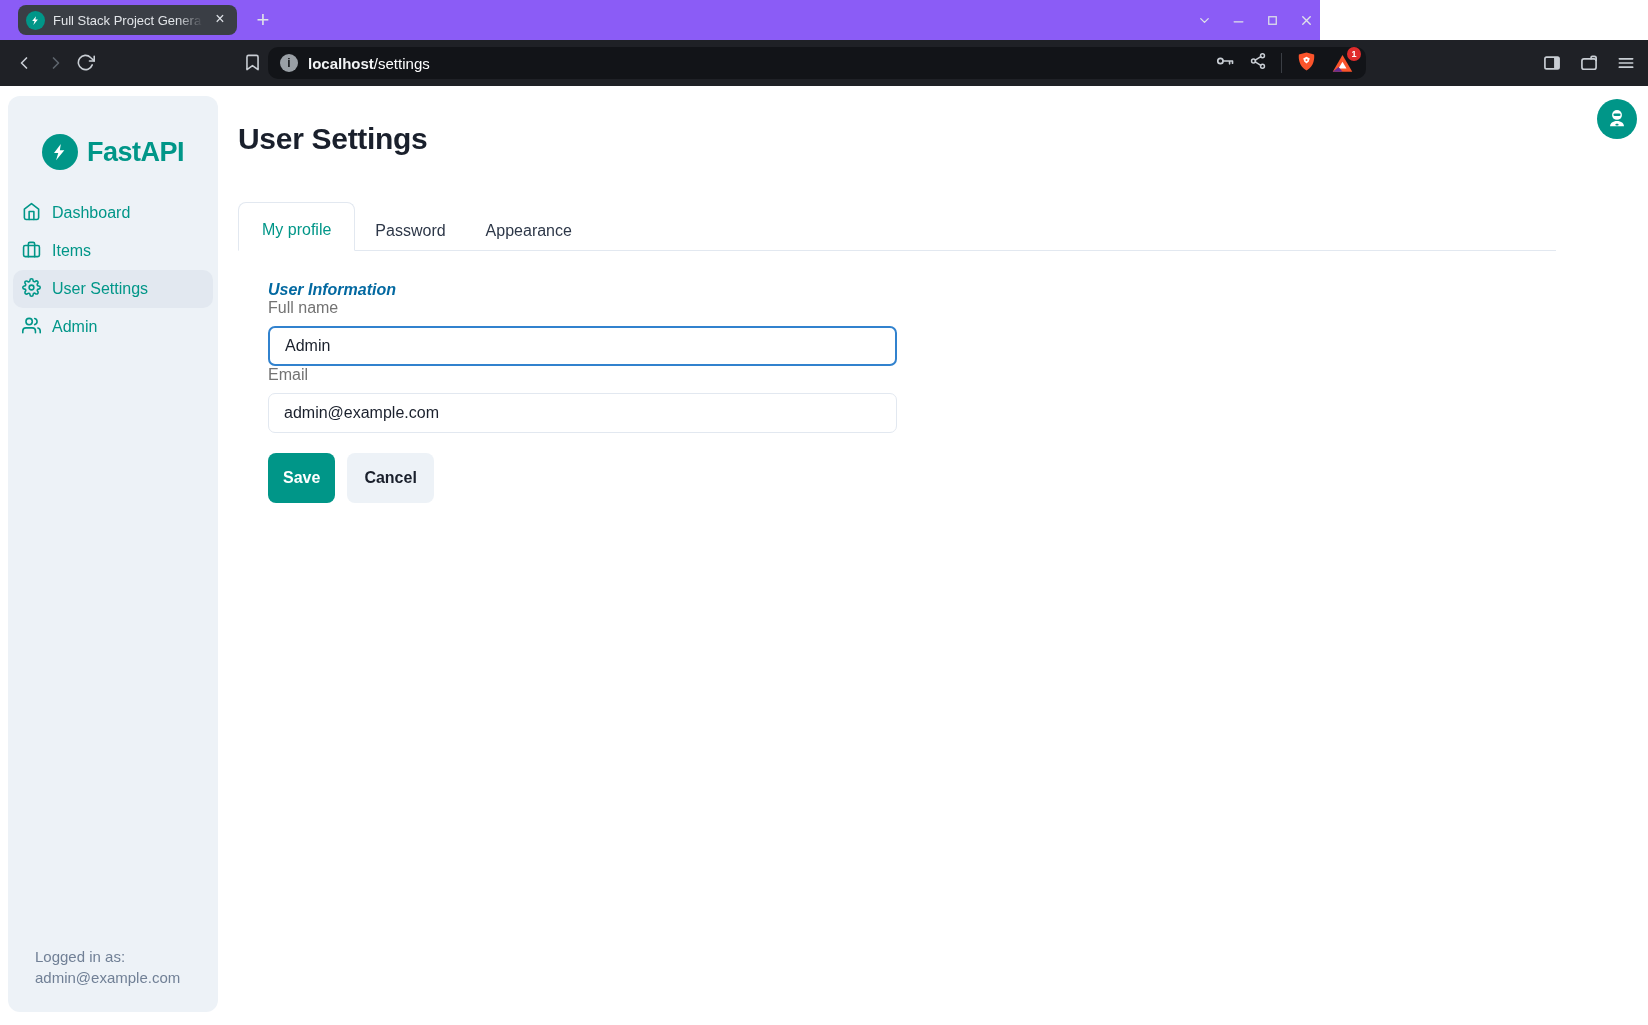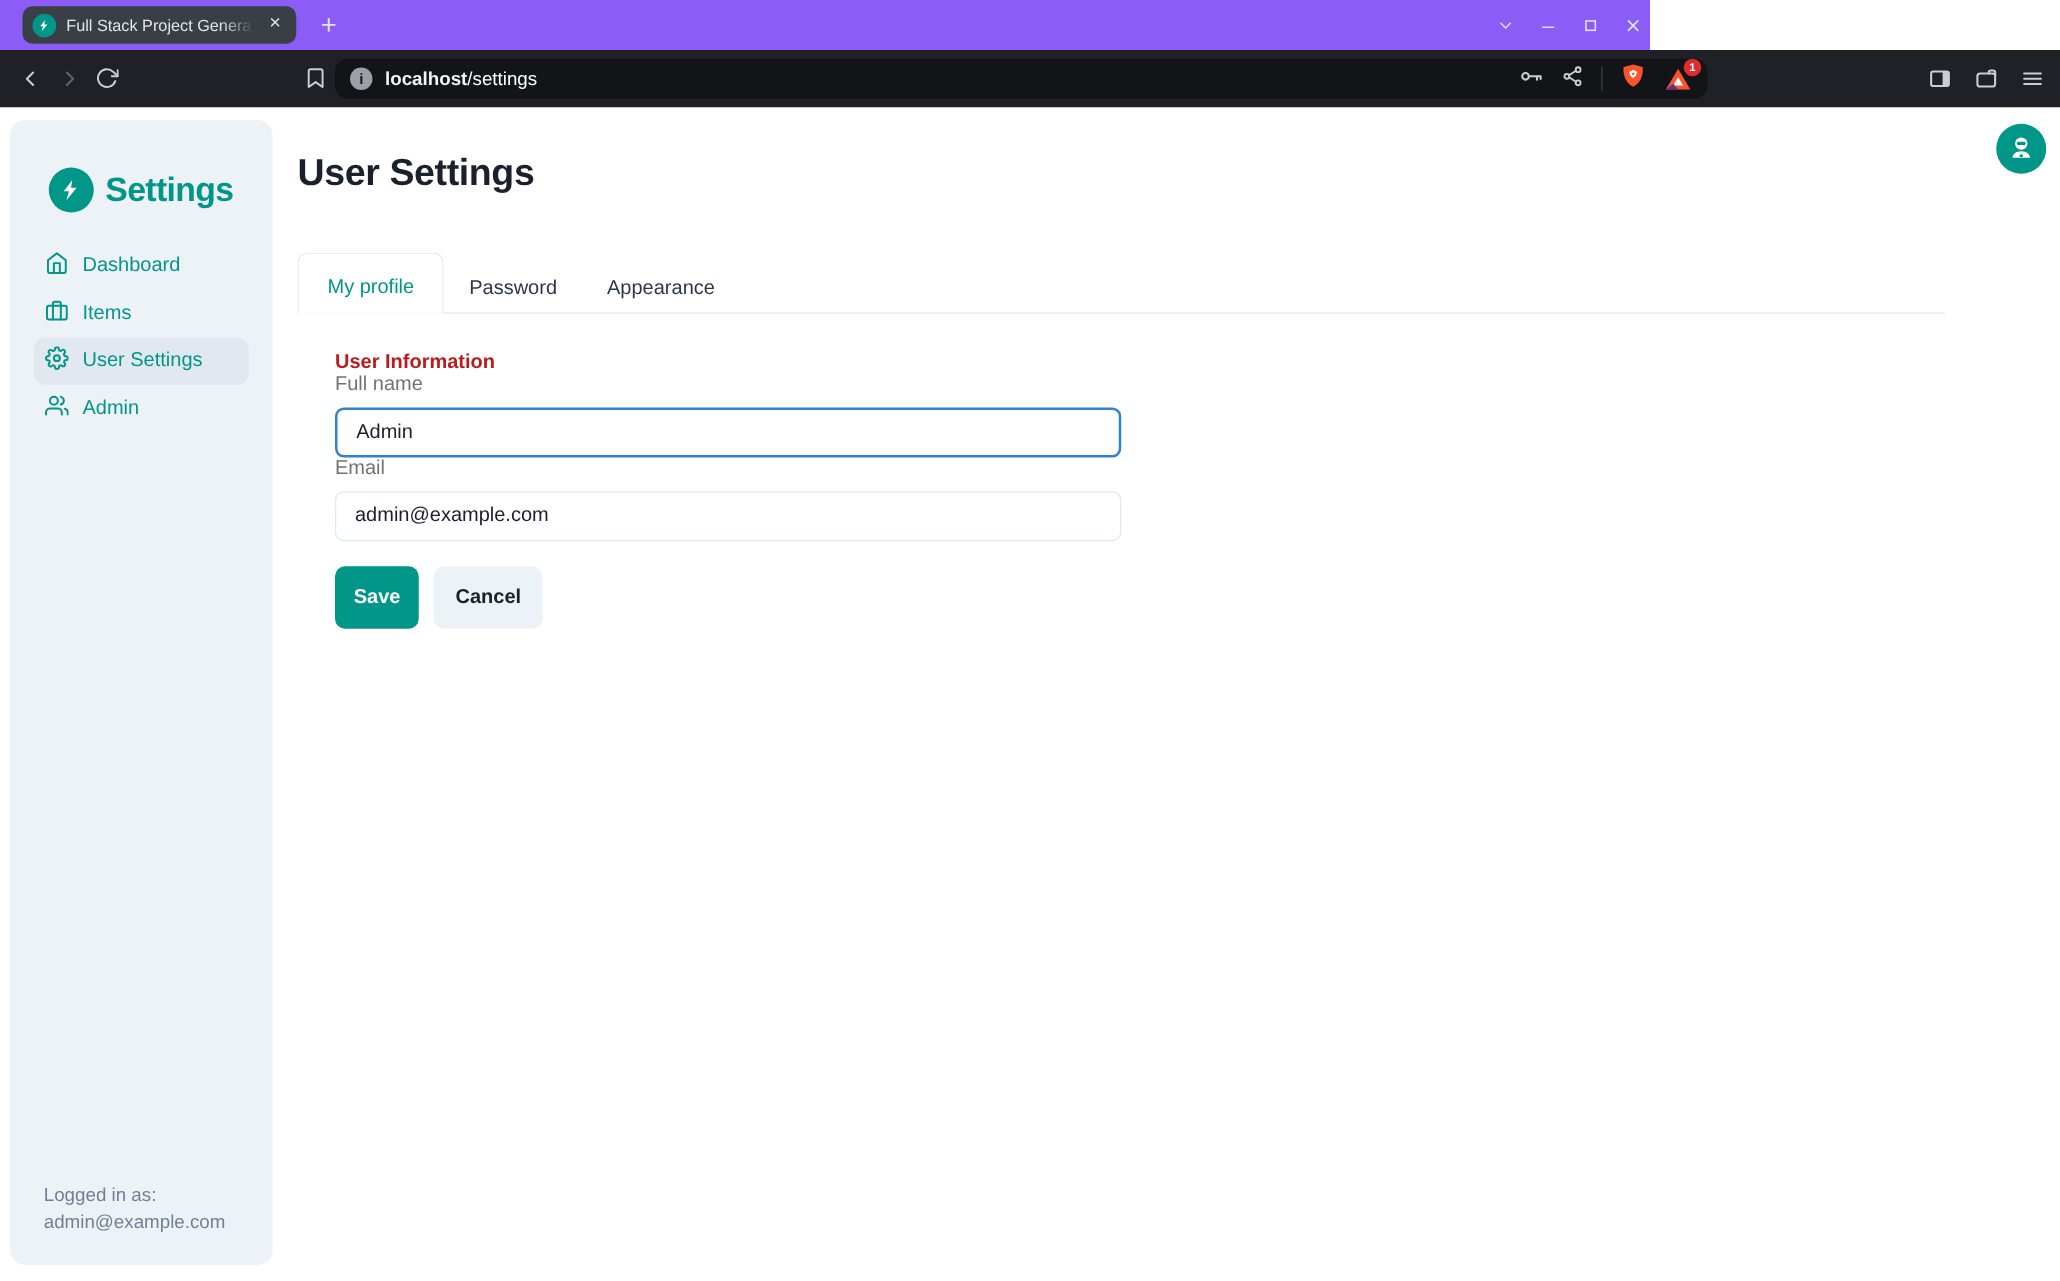--- a/index.html
+++ b/index.html
@@ -42,38 +42,38 @@
 
   
   #app { position: absolute; top: 86px; left: 0; width: 1648px; height: 939px; background: #fff; }
 
   .sidebar { position: absolute; left: 8px; top: 10px; width: 210px; height: 916px; background: #edf2f7;
              border-radius: 12px; display: flex; flex-direction: column; }
   .logo { display: flex; align-items: center; justify-content: center; gap: 9px; margin-top: 38px; }
   .logo-circle { width: 36px; height: 36px; border-radius: 50%; background: #009688;
                  display: flex; align-items: center; justify-content: center; }
   .logo-text { font-size: 27px; font-weight: 600; color: #009688; letter-spacing: -0.5px; }
-  .nav { margin-top: 24px; padding: 0 19px; display: flex; flex-direction: column; }
+  .nav { margin-top: 24px; padding: 0 5px; display: flex; flex-direction: column; }
   .nav-item { height: 38px; display: flex; align-items: center; gap: 11px; padding: 0 9px;
               color: #009688; font-size: 16px; border-radius: 10px; cursor: pointer; }
   .nav-item.active { background: #e2e8f0; }
   .nav-item svg { flex: 0 0 auto; }
   .sidebar-footer { margin-top: auto; padding: 0 14px 24px 27px; font-size: 15px; color: #718096; line-height: 21px; }
 
   .avatar-btn { position: absolute; top: 13px; right: 11px; width: 40px; height: 40px; border-radius: 50%;
                 background: #009688; border: none; display: flex; align-items: center; justify-content: center; cursor: pointer; }
 
   .main { position: absolute; left: 238px; top: 0; width: 1318px; }
   .page-title { margin-top: 36px; font-size: 30px; font-weight: bold; color: #1a202c; letter-spacing: -0.3px; }
   .tabs { display: flex; margin-top: 46px; border-bottom: 1px solid #e2e8f0; align-items: flex-end; }
   .tab-item { padding: 9px 20px 10px; font-size: 16px; color: #2d3748; cursor: pointer; }
   .tab-item.active { border: 1px solid #e2e8f0; border-bottom: 1px solid #fff; border-radius: 8px 8px 0 0;
                      color: #009688; margin-bottom: -1px; background: #fff; padding: 18px 23px 11px; }
   .panel { padding: 30px 0 0 30px; }
-  .section-title { font-size: 16px; font-weight: bold; color: #b91c1c; }
+  .section-title { font-size: 16px; font-weight: bold; color: #0369a1; font-style: italic; }
   .field-label { font-size: 16px; color: #737373; }
   .text-input { display: block; margin-top: 9px; width: 629px; height: 40px; border-radius: 7px;
                 font-size: 16px; padding: 0 15px; color: #1a202c; background: #fff;
                 font-family: "Liberation Sans", sans-serif; }
   #full-name-input { border: 2px solid #3182ce; outline: none; }
   #email-input { border: 1px solid #e2e8f0; outline: none; }
   .actions { margin-top: 20px; display: flex; gap: 12px; }
   .btn { height: 50px; border: none; border-radius: 8px; font-size: 16px; font-weight: bold;
          font-family: "Liberation Sans", sans-serif; cursor: pointer; }
   .btn-save { background: #009688; color: #fff; padding: 0 15px; }
@@ -203,21 +203,21 @@
 
 <div id="app">
 
   <div class="sidebar">
     <div class="logo">
       <span class="logo-circle">
         <svg width="20" height="20" viewBox="0 0 24 24">
             <path d="M13 2.5L4.8 13.2h5.1L7.3 21.8l9.9-11.9h-5.4z" fill="#fff"></path>
           </svg>
       </span>
-      <span class="logo-text">Settings</span>
+      <span class="logo-text">FastAPI</span>
     </div>
 
     <div class="nav">
       <div class="nav-item">
         <span>
           <svg width="19" height="19" viewBox="0 0 24 24" fill="none" stroke="currentColor" stroke-width="2" stroke-linecap="round" stroke-linejoin="round">
               <path d="M3 9l9-7 9 7v11a2 2 0 0 1-2 2H5a2 2 0 0 1-2-2z"></path>
               <polyline points="9 22 9 12 15 12 15 22"></polyline>
             </svg>
         </span>

